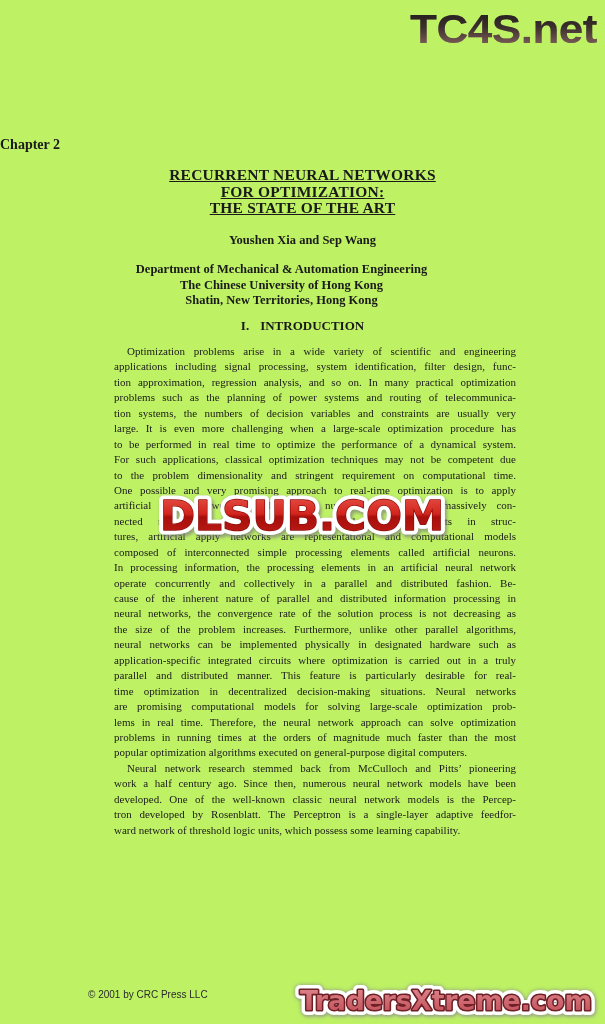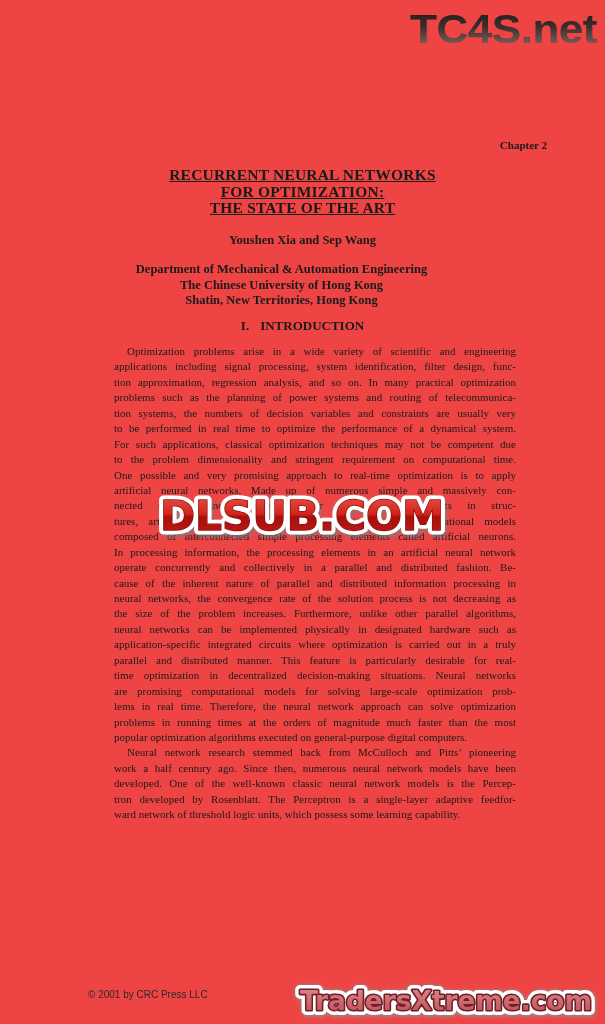--- a/index.html
+++ b/index.html
@@ -1,28 +1,28 @@
 <!DOCTYPE html>
 <html><head>
 <meta charset="utf-8">
 <style>
   html,body { margin:0; padding:0; background:#ffffff; }
   .page {
     position:relative;
     width:605px; height:1024px;
-    background:#ef4444;
+    background:#bef264;
     font-family:"Liberation Serif", serif;
     color:#1a1a1a;
     overflow:hidden;
   }
 
   
   .chapter {
     position:absolute; top:137px; left:0; width:547px;
-    text-align:right; font-weight:bold; font-size:11px; line-height:16px;
+    text-align:left; font-weight:bold; font-size:14px; line-height:16px;
   }
   .title {
     position:absolute; top:167px; left:0; width:605px;
     text-align:center; font-weight:bold; font-size:15.5px; line-height:16.6px;
     letter-spacing:0.2px;
     text-decoration:underline;
   }
   .authors {
     position:absolute; top:233px; left:0; width:605px;
     text-align:center; font-weight:bold; font-size:12.5px;
@@ -115,20 +115,21 @@
     <span class="sec-num">I.</span><span class="sec-label">INTRODUCTION</span>
   </div>
 
   <div class="body-text">
     <div class="para">
         <div class="line">Optimization problems arise in a wide variety of scientific and engineering</div>
         <div class="line">applications including signal processing, system identification, filter design, func-</div>
         <div class="line">tion approximation, regression analysis, and so on. In many practical optimization</div>
         <div class="line">problems such as the planning of power systems and routing of telecommunica-</div>
         <div class="line">tion systems, the numbers of decision variables and constraints are usually very</div>
+        <div class="line">large. It is even more challenging when a large-scale optimization procedure has</div>
         <div class="line">to be performed in real time to optimize the performance of a dynamical system.</div>
         <div class="line">For such applications, classical optimization techniques may not be competent due</div>
         <div class="line">to the problem dimensionality and stringent requirement on computational time.</div>
         <div class="line">One possible and very promising approach to real-time optimization is to apply</div>
         <div class="line">artificial neural networks. Made up of numerous simple and massively con-</div>
         <div class="line">nected neurons and resembling their biological counterparts in struc-</div>
         <div class="line">tures, artificial apply networks are representational and computational models</div>
         <div class="line">composed of interconnected simple processing elements called artificial neurons.</div>
         <div class="line">In processing information, the processing elements in an artificial neural network</div>
         <div class="line">operate concurrently and collectively in a parallel and distributed fashion.  Be-</div>

